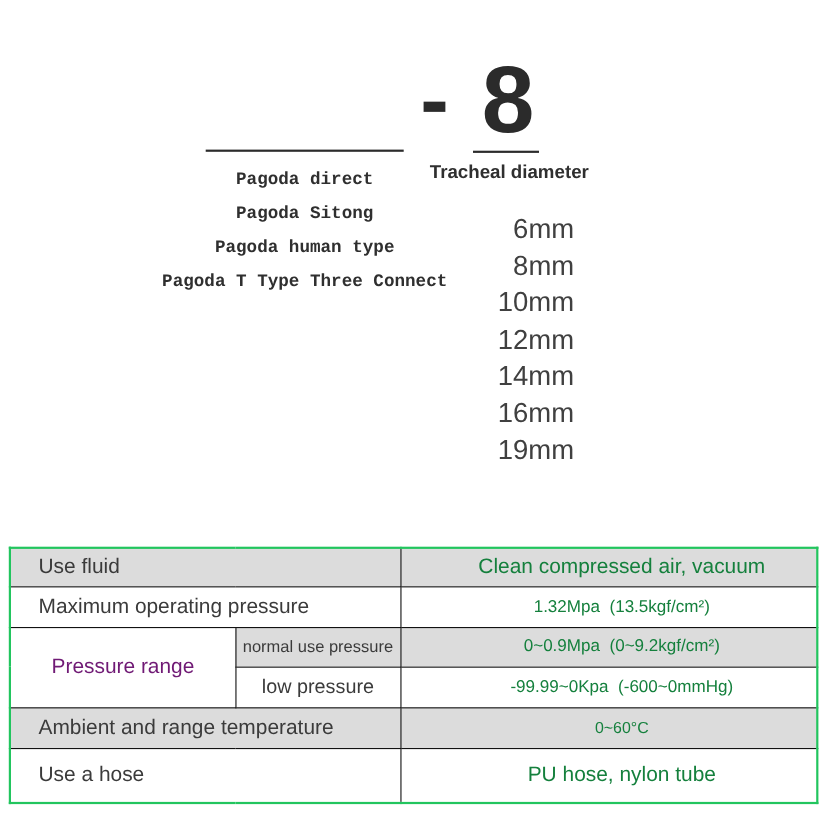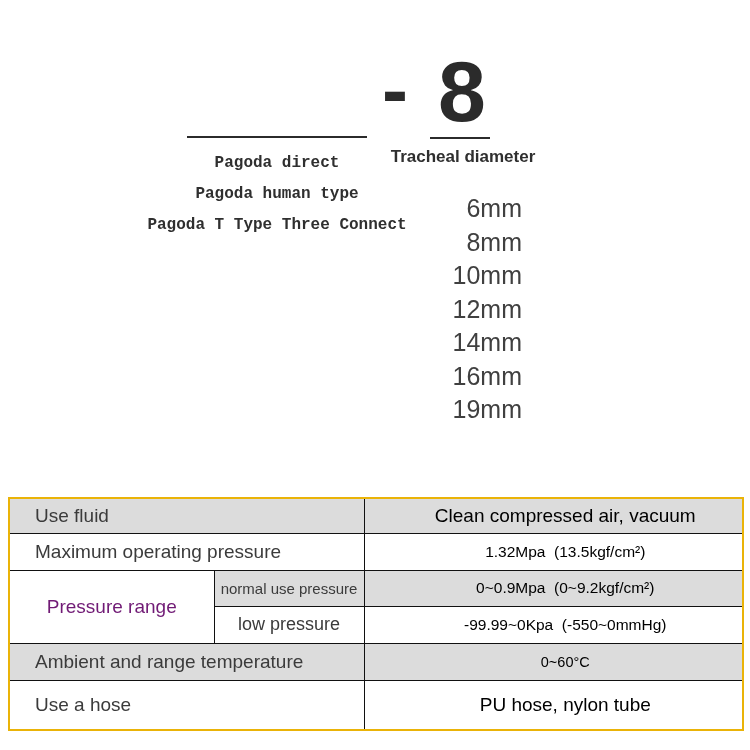--- a/index.html
+++ b/index.html
@@ -46,61 +46,62 @@
   }
   .diam-item{
     text-align:right;font-weight:400;font-size:25px;color:#404040;
     line-height:33.5px;
   }
 
   
   .spec-table{
     position:absolute;left:8px;top:497px;
     width:734px;border-collapse:collapse;table-layout:fixed;
-    border:2px solid #eab308;
+    border:2px solid #22c55e;
   }
   .spec-table td{
     border:1.5px solid #111;
     padding:0;
     vertical-align:middle;
   }
   td.gray{background:#dcdcdc;}
   td.label{
     font-size:19px;color:#3b3b3b;padding-left:25px;text-align:left;
   }
   td.label-center{
     font-size:19px;color:#701a75;text-align:center;
   }
   td.sub{
     font-size:15px;color:#3b3b3b;text-align:center;
   }
   td.sub-lg{
     font-size:18px;color:#3b3b3b;text-align:center;
   }
   td.val{
-    text-align:center;color:#000000;white-space:pre;padding-left:24px;
+    text-align:center;color:#15803d;white-space:pre;padding-left:24px;
   }
   td.val-lg{font-size:19px;}
   td.val-sm{font-size:15.5px;}
   td.val-xs{font-size:14.5px;}
 </style>
 </head>
 <body>
 
 <div class="canvas">
 
   <div>
     <span class="dash">-</span>
     <span class="big8">8</span>
     <div class="series-line"></div>
     <div class="size-line"></div>
     <div class="size-label">Tracheal diameter</div>
 
     <div class="series-list">
       <div class="series-item">Pagoda direct</div>
+      <div class="series-item">Pagoda Sitong</div>
       <div class="series-item">Pagoda human type</div>
       <div class="series-item">Pagoda T Type Three Connect</div>
     </div>
 
     <div class="diam-list">
       <div class="diam-item">6mm</div>
       <div class="diam-item">8mm</div>
       <div class="diam-item">10mm</div>
       <div class="diam-item">12mm</div>
       <div class="diam-item">14mm</div>
@@ -124,21 +125,21 @@
         <td colspan="2" class="label">Maximum operating pressure</td>
         <td class="val val-sm">1.32Mpa  (13.5kgf/cm²)</td>
       </tr>
       <tr style="height:36px">
         <td rowspan="2" class="label-center">Pressure range</td>
         <td class="sub gray">normal use pressure</td>
         <td class="val val-sm gray">0~0.9Mpa  (0~9.2kgf/cm²)</td>
       </tr>
       <tr style="height:37px">
         <td class="sub-lg">low pressure</td>
-        <td class="val val-sm">-99.99~0Kpa  (-550~0mmHg)</td>
+        <td class="val val-sm">-99.99~0Kpa  (-600~0mmHg)</td>
       </tr>
       <tr style="height:37px">
         <td colspan="2" class="label gray">Ambient and range temperature</td>
         <td class="val val-xs gray">0~60°C</td>
       </tr>
       <tr style="height:50px">
         <td colspan="2" class="label">Use a hose</td>
         <td class="val val-lg">PU hose, nylon tube</td>
       </tr>
     </tbody>

